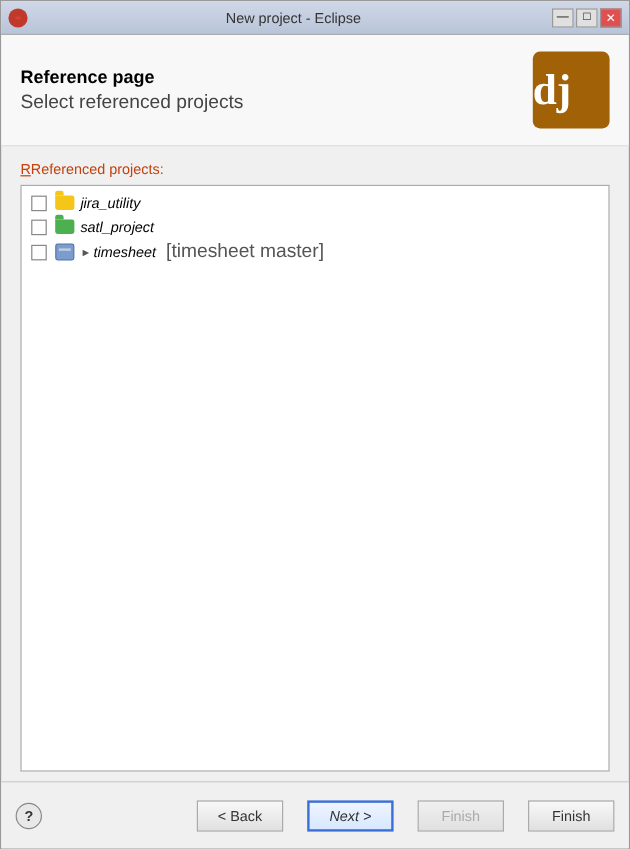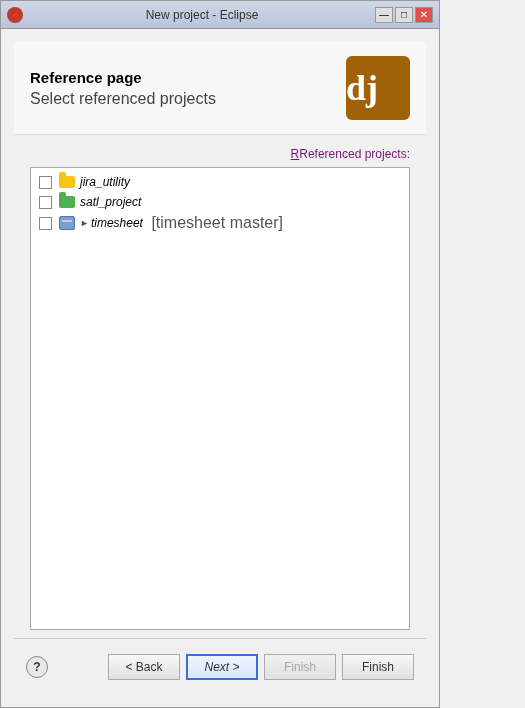--- a/index.html
+++ b/index.html
@@ -7,21 +7,21 @@
       width: 525px;
       height: 708px;
       background: #f0f0f0;
       font-family: 'Segoe UI', Tahoma, Arial, sans-serif;
       font-size: 13px;
       color: #000;
       overflow: hidden;
     }
 
     .window {
-      width: 440px;
+      width: 525px;
       height: 708px;
       background: #f0f0f0;
       border: 1px solid #999;
       display: flex;
       flex-direction: column;
     }
 
     
     .title-bar {
       height: 28px;
@@ -63,21 +63,21 @@
       font-size: 10px;
       cursor: pointer;
     }
     .title-btn.close { background: #e05050; color: white; }
 
     
     .content {
       flex: 1;
       display: flex;
       flex-direction: column;
-      padding: 13px;
+      padding: 0;
       overflow: hidden;
     }
 
     
     .header {
       display: flex;
       flex-direction: row;
       align-items: stretch;
       padding: 14px 16px 14px 16px;
       background: #f8f8f8;
@@ -121,23 +121,22 @@
     .main-body {
       flex: 1;
       padding: 12px 16px 8px 16px;
       display: flex;
       flex-direction: column;
       overflow: hidden;
     }
 
     .section-label {
       font-size: 12px;
-      color: #701a75;
+      color: #c2410c;
       margin-bottom: 6px;
-      text-align: right;
     }
     .section-label u { text-decoration: underline; }
 
     
     .project-list-box {
       flex: 1;
       border: 1px solid #aaa;
       background: #fff;
       overflow-y: auto;
       padding: 4px 2px;
@@ -274,21 +273,21 @@
       align-items: center;
       justify-content: center;
       font-size: 12px;
       font-weight: bold;
       cursor: pointer;
       color: #333;
     }
 
     .footer-right {
       display: flex;
-      gap: 6px;
+      gap: 20px;
     }
 
     .btn {
       height: 26px;
       min-width: 72px;
       padding: 0 12px;
       border: 1px solid #aaa;
       background: linear-gradient(to bottom, #f8f8f8, #e0e0e0);
       font-size: 12px;
       cursor: pointer;

